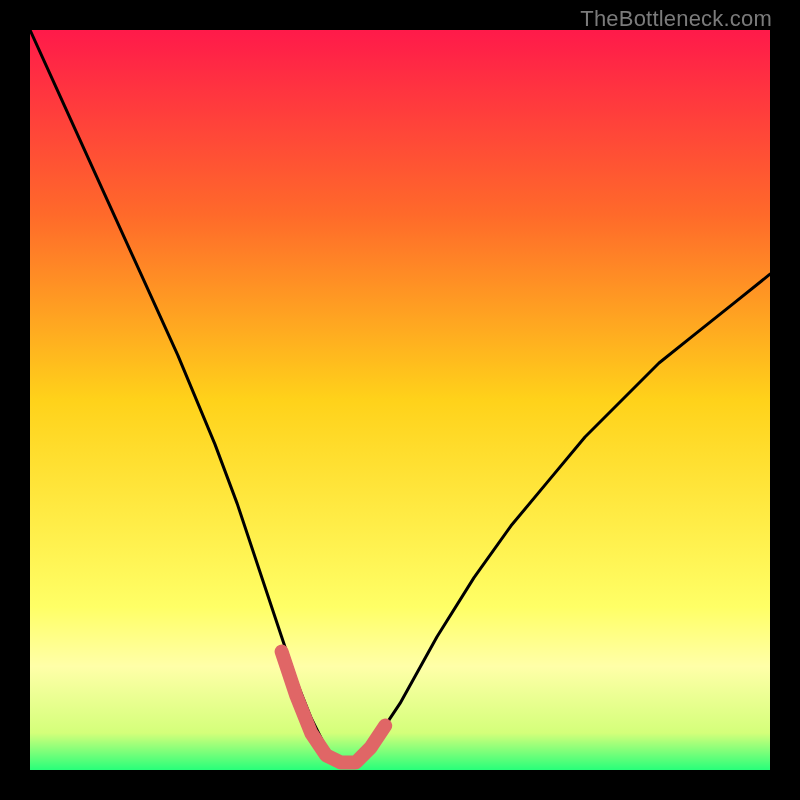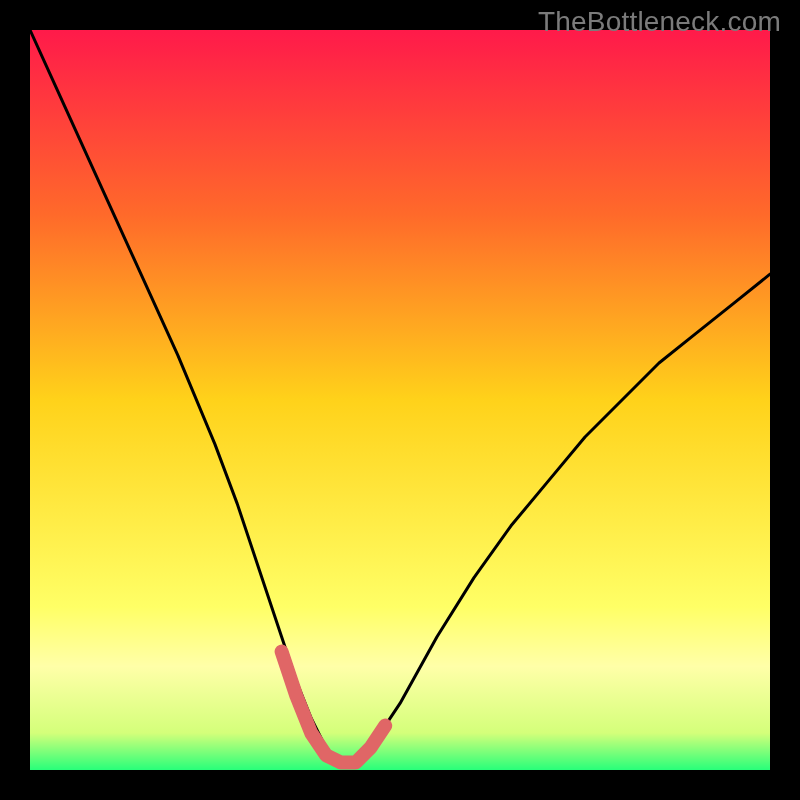--- a/index.html
+++ b/index.html
@@ -22,23 +22,23 @@
   .plot-area {
     position: absolute;
     left: 0;
     top: 0;
     width: 740px;
     height: 740px;
   }
   .watermark {
     position: absolute;
     top: 6px;
-    right: 19px;
+    right: 28px;
     color: #7b7b7b;
-    font-size: 28px;
+    font-size: 22px;
     font-weight: 500;
     letter-spacing: 0.2px;
     user-select: none;
   }
   svg {
     display: block;
   }
 </style>
 </head>
 <body>

